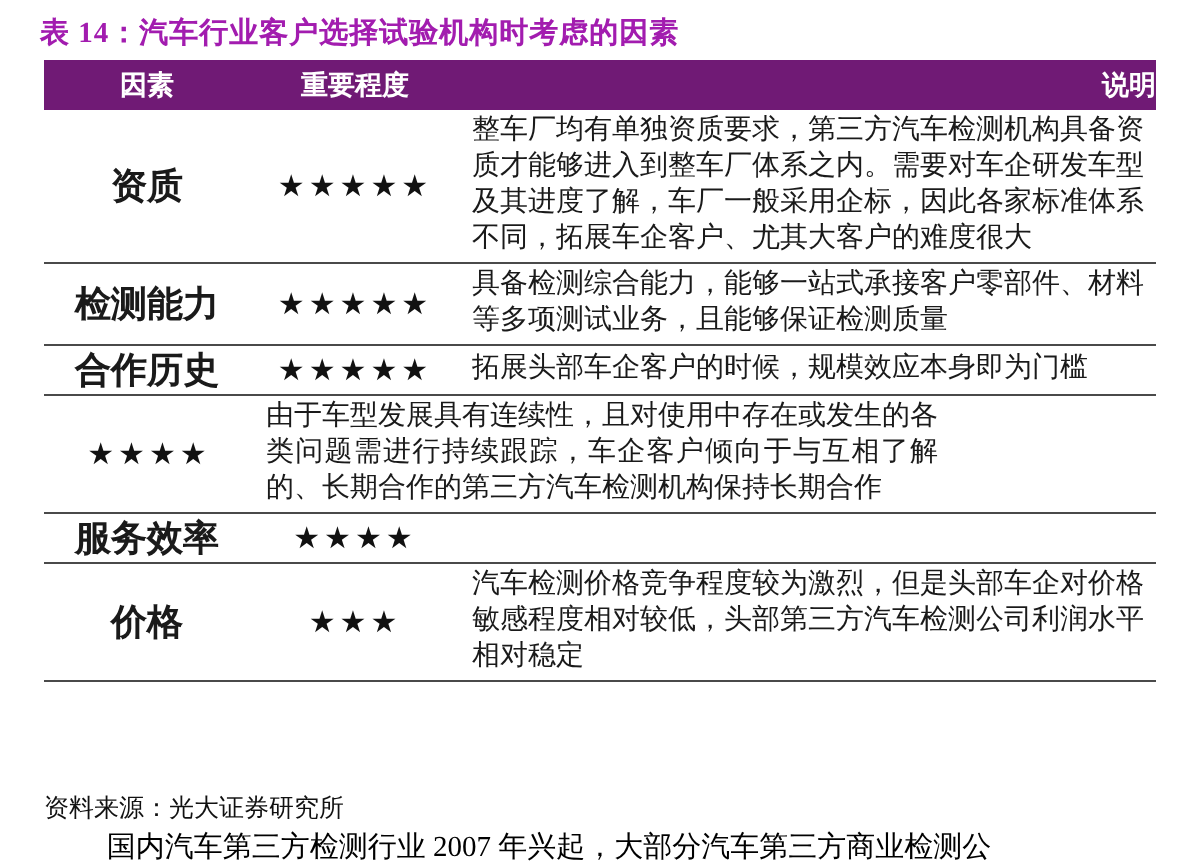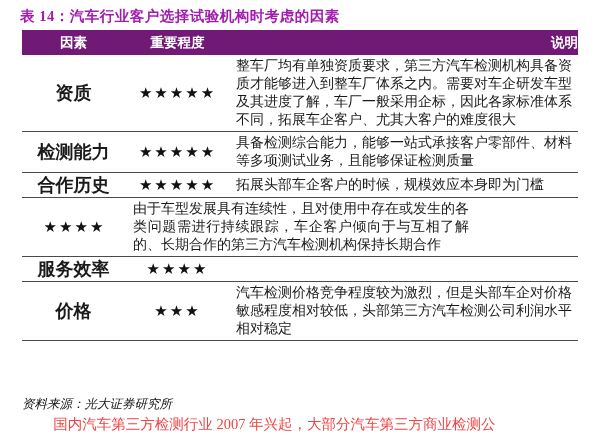--- a/index.html
+++ b/index.html
@@ -57,34 +57,33 @@
     font-size: 14px;
     line-height: 18px;
     padding: 2px 6px;
     text-align: justify;
   }
   .source-note {
     position: absolute;
     left: 22px;
     top: 396px;
     font-size: 12.5px;
-    font-style: italic;
     color: #111111;
     white-space: nowrap;
   }
   .body-paragraph {
     position: absolute;
     left: 20px;
     top: 415px;
     width: 570px;
     font-size: 14.5px;
     line-height: 19px;
     text-indent: 2.3em;
     white-space: nowrap;
-    color: #ef4444;
+    color: #000000;
   }
 </style>
 </head>
 <body>
 
 <div class="doc-title">表 14：汽车行业客户选择试验机构时考虑的因素</div>
 
 <div class="factor-table">
   <div class="thead">
     <div class="col-factor">因素</div>

